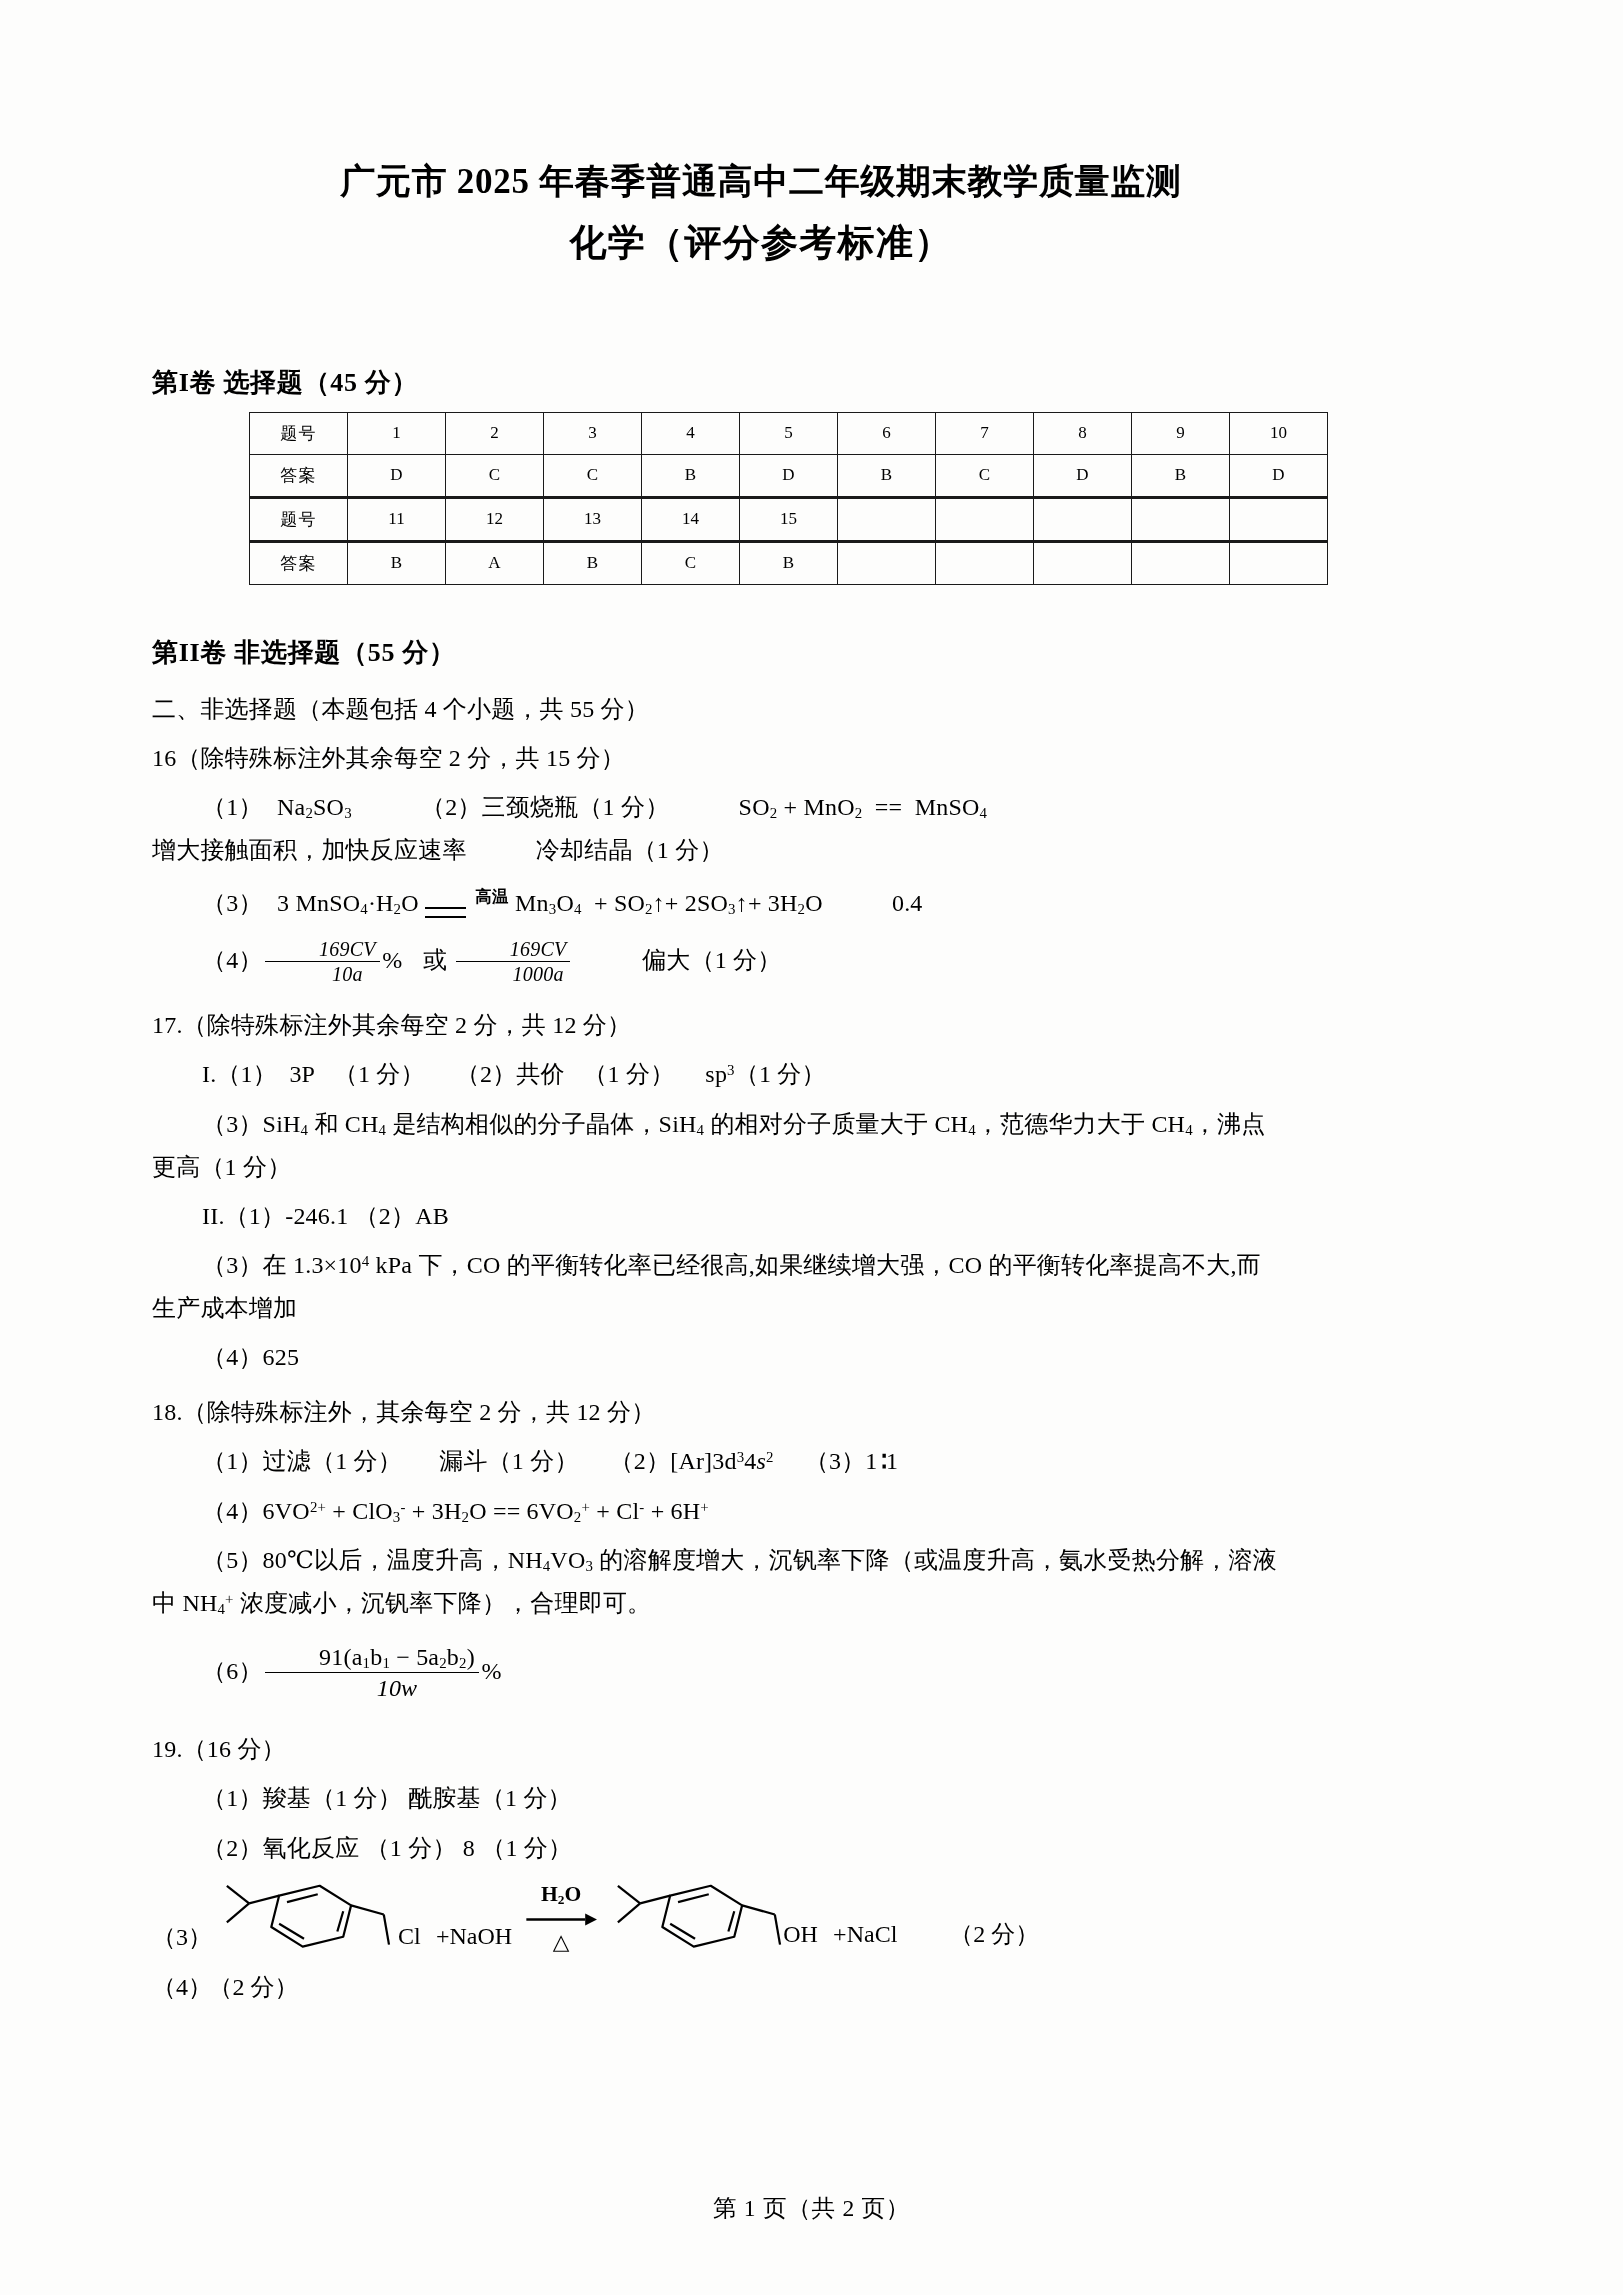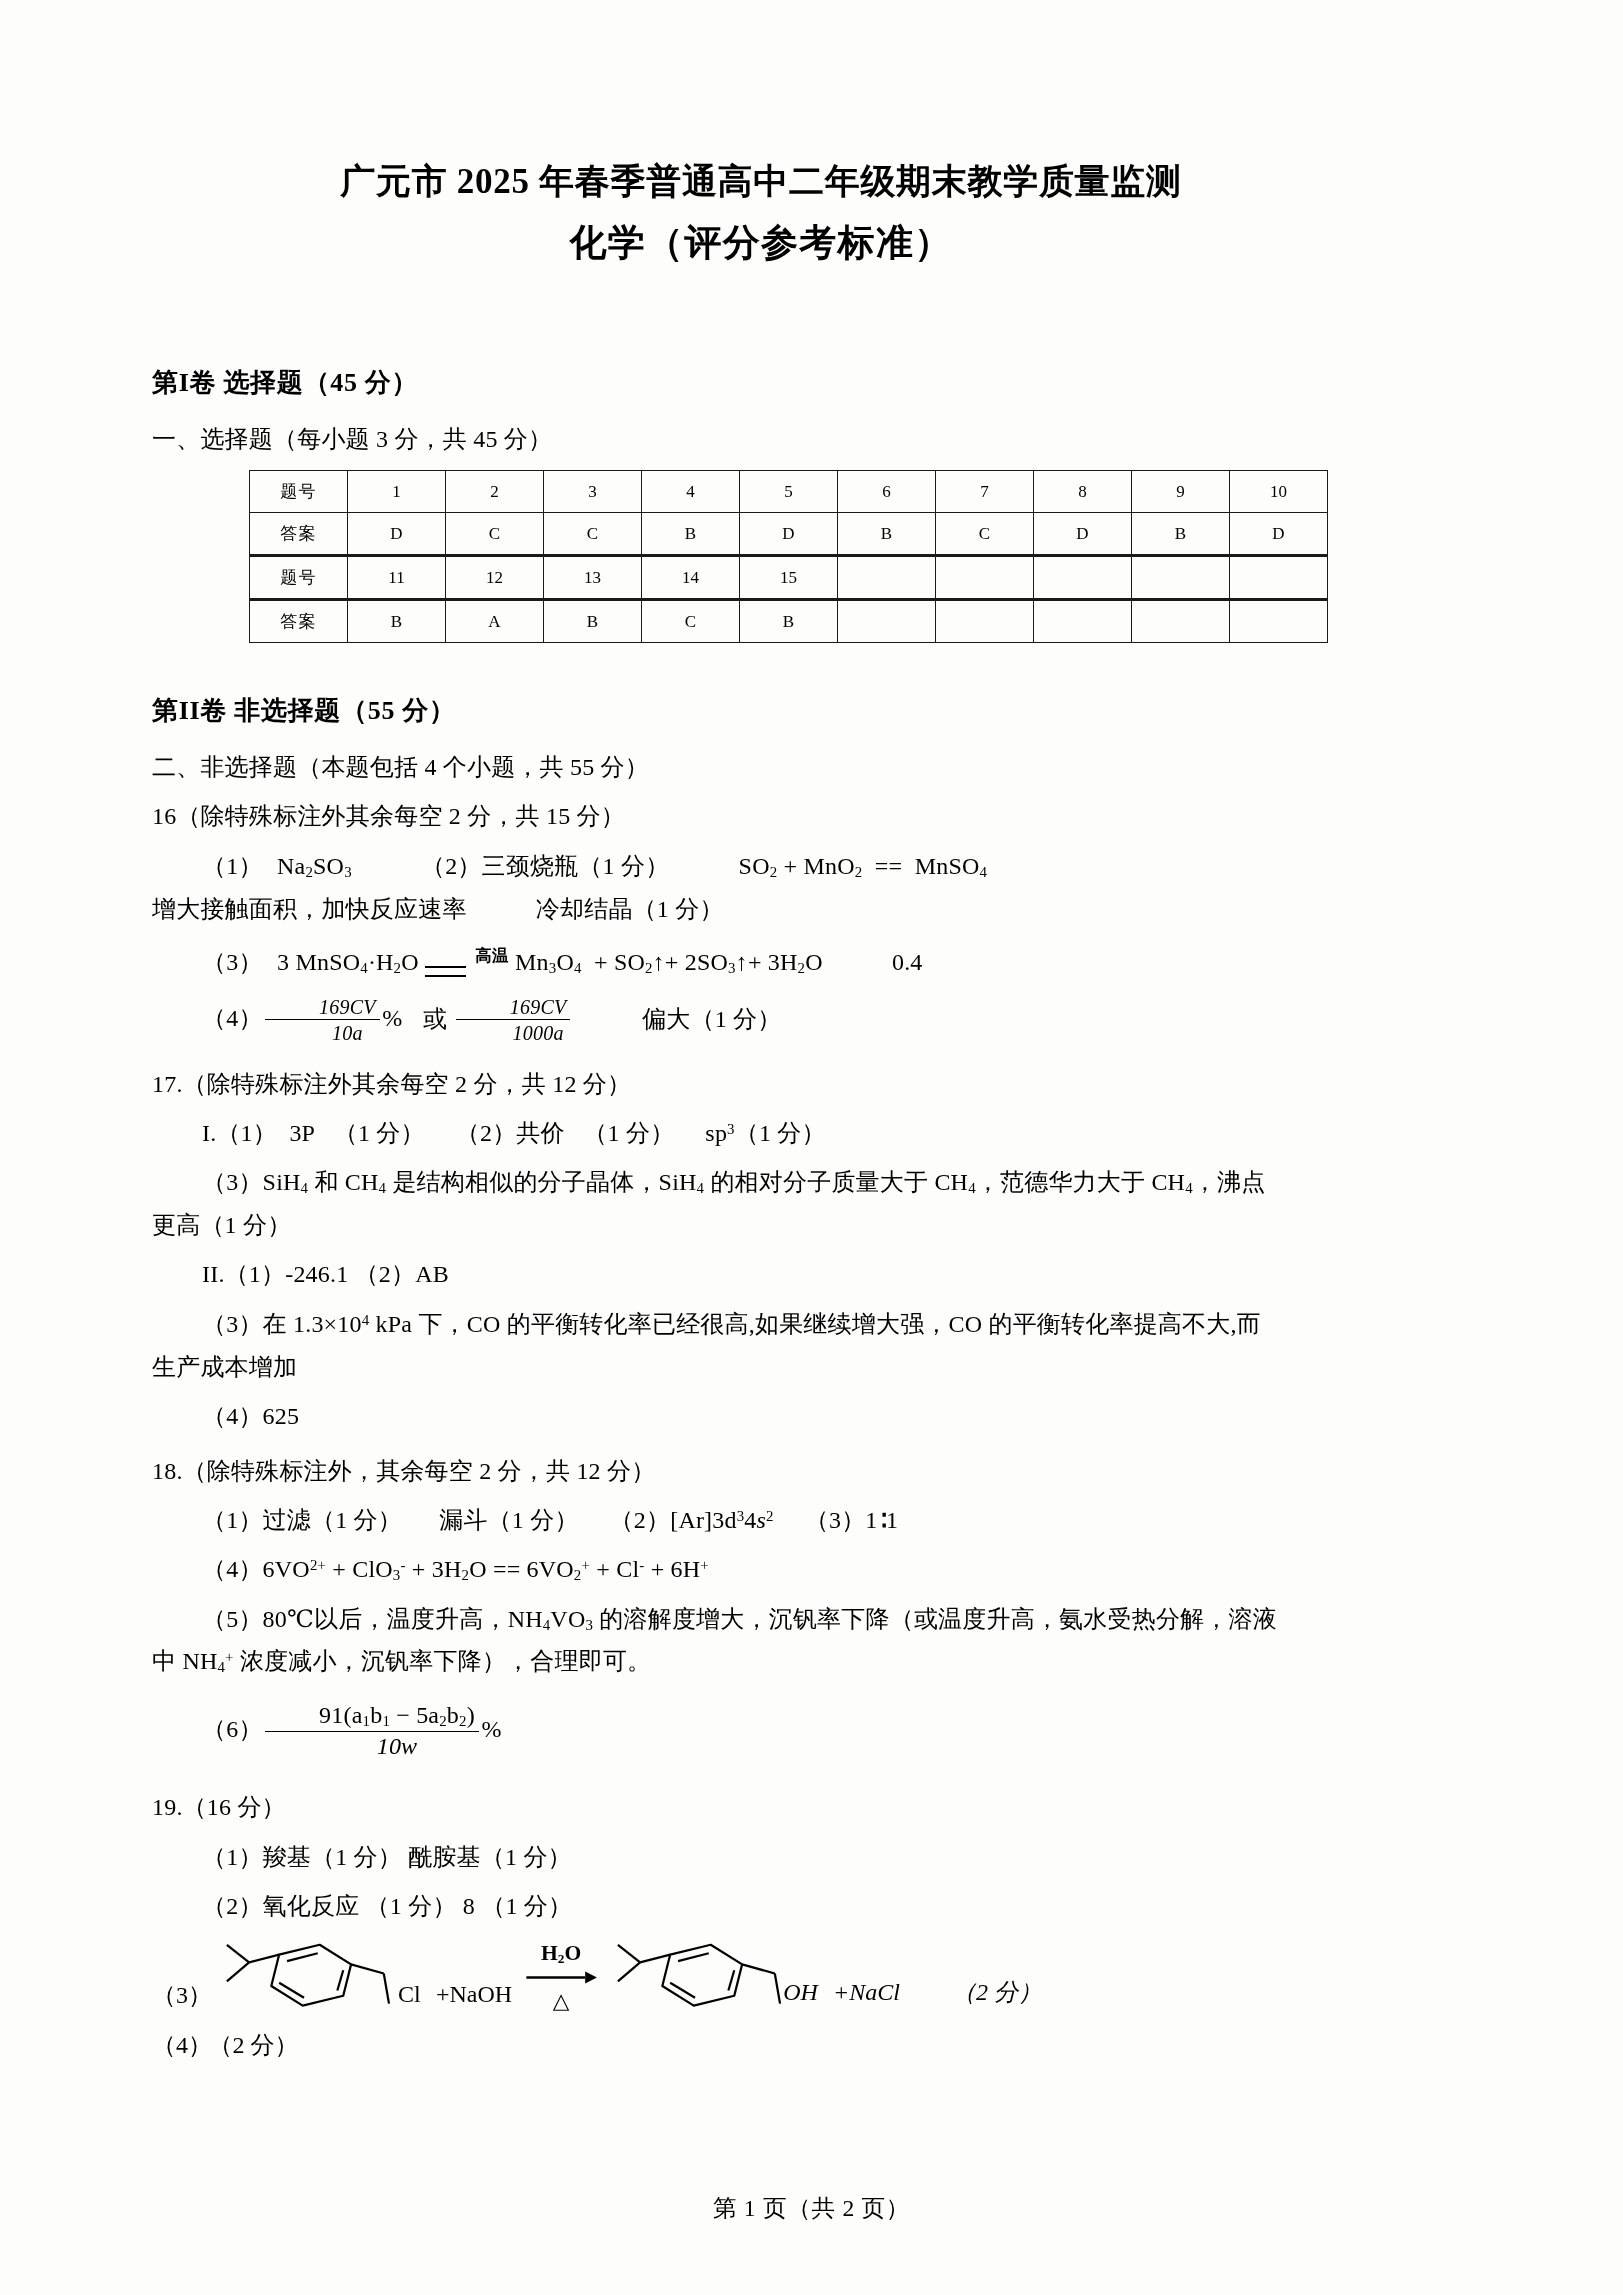--- a/index.html
+++ b/index.html
@@ -161,21 +161,20 @@
 </head>
 <body>
 
 <div id="page">
   <div class="sheet">
 
     <div class="doc-title">广元市 2025 年春季普通高中二年级期末教学质量监测</div>
     <div class="doc-subtitle">化学（评分参考标准）</div>
 
     <div class="section-title" id="sec1-title">第I卷  选择题（45 分）</div>
-    <div class="para" style="margin-top:19.6px;">一、选择题（每小题 3 分，共 45 分）</div>
 
     <table class="answers">
       <tbody>
         <tr>
           <td class="hdr">题号</td>
           <td class="cell">1</td>
           <td class="cell">2</td>
           <td class="cell">3</td>
           <td class="cell">4</td>
           <td class="cell">5</td>
@@ -340,21 +339,21 @@
           <line x1="52" y1="45" x2="18" y2="74"></line>
           <line x1="52" y1="45" x2="98" y2="33"></line>
           <polygon points="98,33 160,18 208,48 196,96 134,111 86,81" stroke-linejoin="round"></polygon>
           <line x1="110" y1="43" x2="157" y2="31"></line>
           <line x1="196" y1="57" x2="187" y2="88"></line>
           <line x1="136" y1="99" x2="98" y2="76"></line>
           <line x1="208" y1="48" x2="258" y2="62"></line>
           <line x1="258" y1="62" x2="266" y2="108"></line>
         </g>
       </svg>
-      <div class="inline-txt" style="margin-left:-39px;font-style:italic;">
+      <div class="inline-txt" style="margin-left:-39px;">
         <span>OH</span>
         <span style="margin-left:9.2px;">+NaCl</span>
         <span style="margin-left:46px;">（2 分）</span>
       </div>
     </div>
 
     <div class="struct-row" style="margin-top:11.8px; align-items:flex-end;">
       <div class="lbl-num" style="padding-bottom:11.8px;">（4）</div>
 
 

